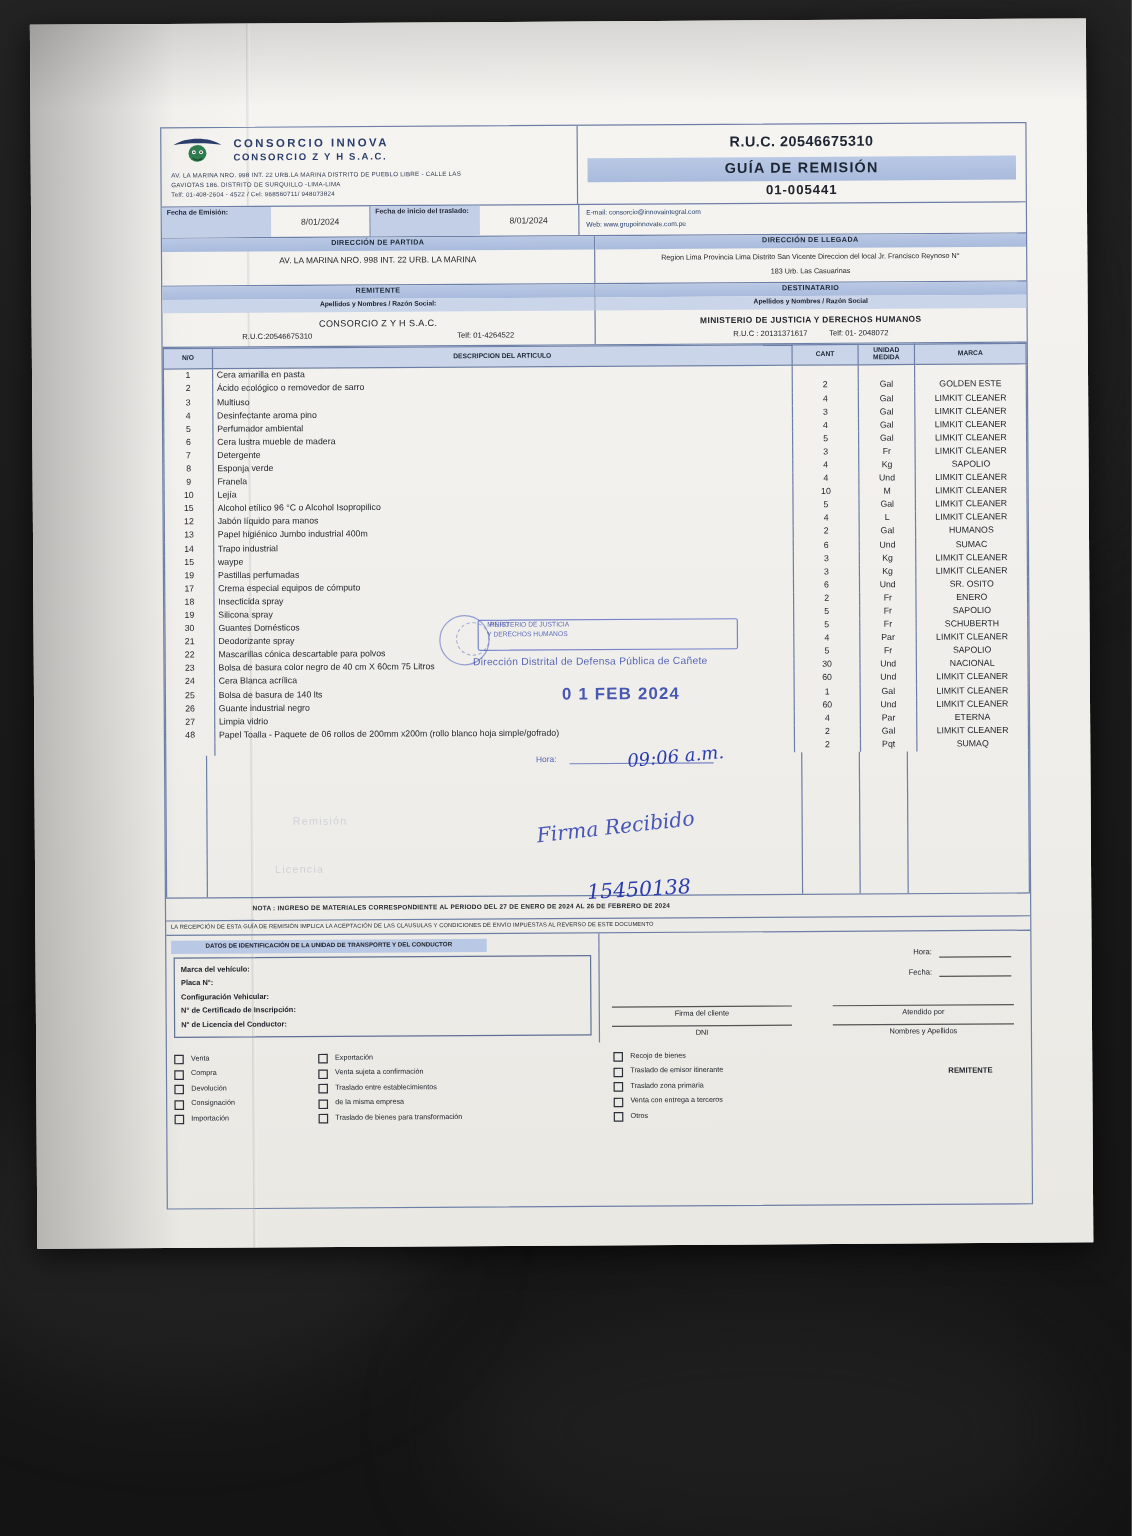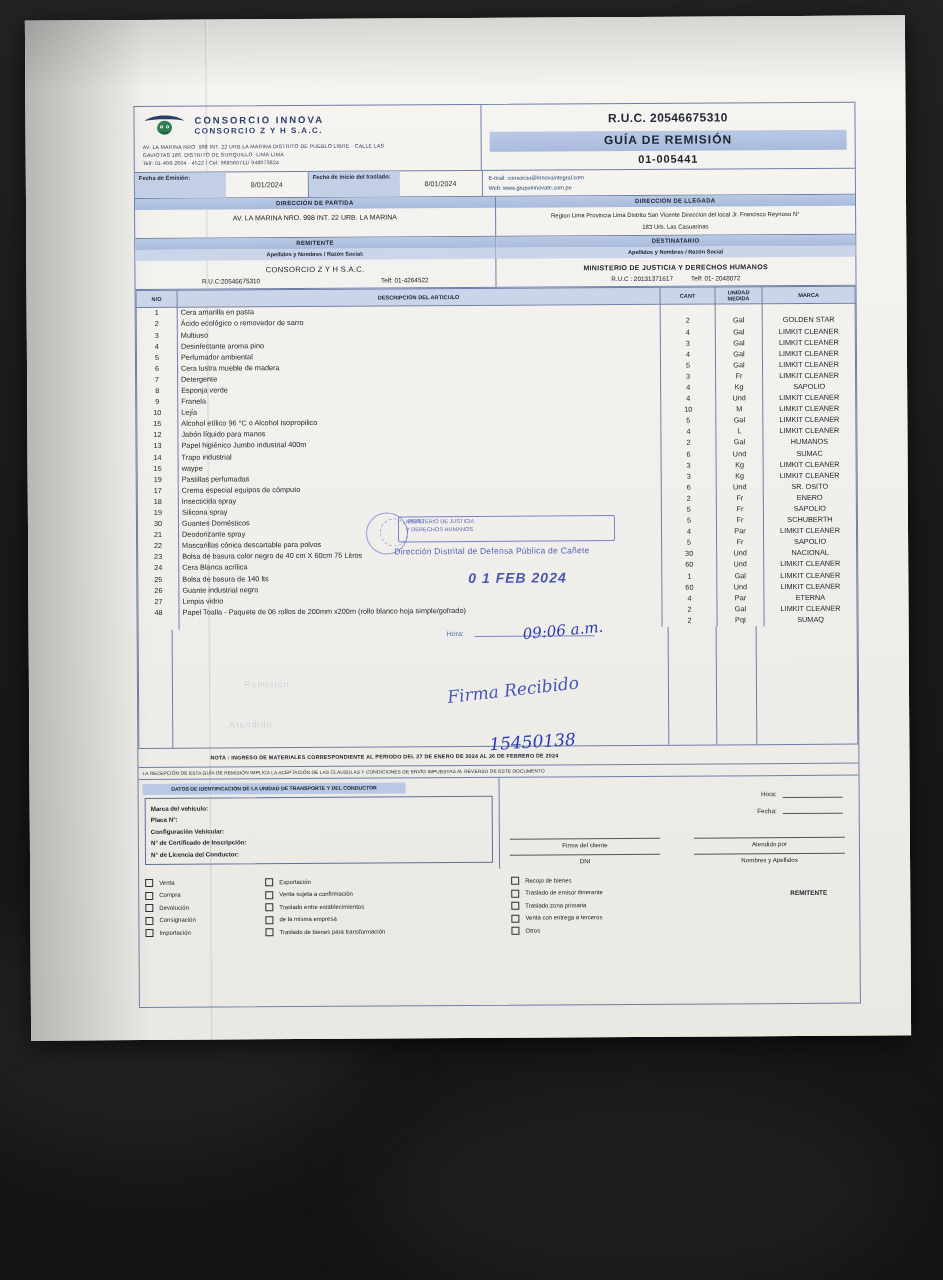--- a/index.html
+++ b/index.html
@@ -188,21 +188,21 @@
   }
   .stamp-circ{
     left:338px;top:494px;width:40px;height:40px;border:1px solid #4a5bc0;
     border-radius:50%;opacity:.55;
   }
   .stamp-circ2{
     left:352px;top:500px;width:26px;height:26px;border:1px dashed #4a5bc0;
     border-radius:50%;opacity:.45;
   }
   .stamp-date{
-    left:440px;top:552px;font-size:14px;font-weight:bold;opacity:.85;letter-spacing:1px;font-style:italic;
+    left:440px;top:552px;font-size:14px;font-weight:bold;opacity:.85;letter-spacing:1px;
   }
   .stamp-hora{
     left:418px;top:612px;font-size:7px;opacity:.8;
   }
   .stamp-hora-line{
     left:446px;top:618px;width:120px;height:1px;background:#2b3ea8;opacity:.6;
   }
   .hand{
     position:absolute;color:#2a3bb0;pointer-events:none;
     font-family:"DejaVu Serif", serif;font-style:italic;
@@ -226,21 +226,21 @@
   <div class="bg-blotch" style="left:620px;top:60px;width:360px;height:420px;background:#202020;"></div>
 </div>
 
 <div class="paper">
   <div class="paper-inner"></div>
   <div class="paper-shadow-left"></div>
   <div class="paper-shadow-top"></div>
   <div class="paper-fold"></div>
 
   <div class="bleed" style="left:215px;top:660px;">Remisión</div>
-  <div class="bleed" style="left:200px;top:700px;">Atendido</div>
+  <div class="bleed" style="left:200px;top:700px;">Licencia</div>
 
   <div class="form">
 
     <div class="hdr">
       <div class="hdr-left">
         <div class="logo-row">
           <div class="logo-mark">
             <svg viewBox="0 0 88 52" width="44" height="26">
               <path d="M4 16 C24 2 64 2 84 16 C64 12 24 12 4 16 Z" fill="#2b3d6b"></path>
               <ellipse cx="44" cy="30" rx="15" ry="14" fill="#2f7d4f"></ellipse>
@@ -338,21 +338,21 @@
               <td class="desc">Cera amarilla en pasta</td>
               <td class="cant"></td>
               <td class="um"></td>
               <td class="marca"></td>
             </tr>
             <tr>
               <td class="no">2</td>
               <td class="desc">Ácido ecológico o removedor de sarro</td>
               <td class="cant">2</td>
               <td class="um">Gal</td>
-              <td class="marca">GOLDEN STAR</td>
+              <td class="marca">GOLDEN ESTE</td>
             </tr>
             <tr>
               <td class="no">3</td>
               <td class="desc">Multiuso</td>
               <td class="cant">4</td>
               <td class="um">Gal</td>
               <td class="marca">LIMKIT CLEANER</td>
             </tr>
             <tr>
               <td class="no">4</td>

